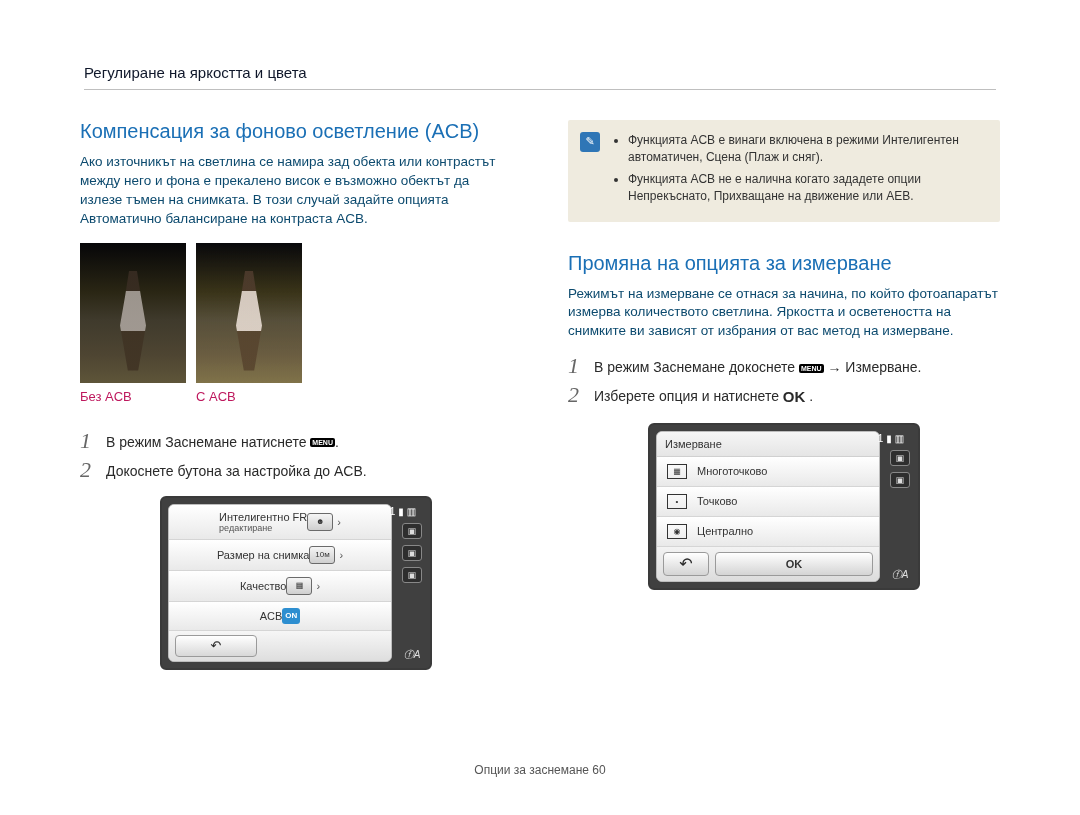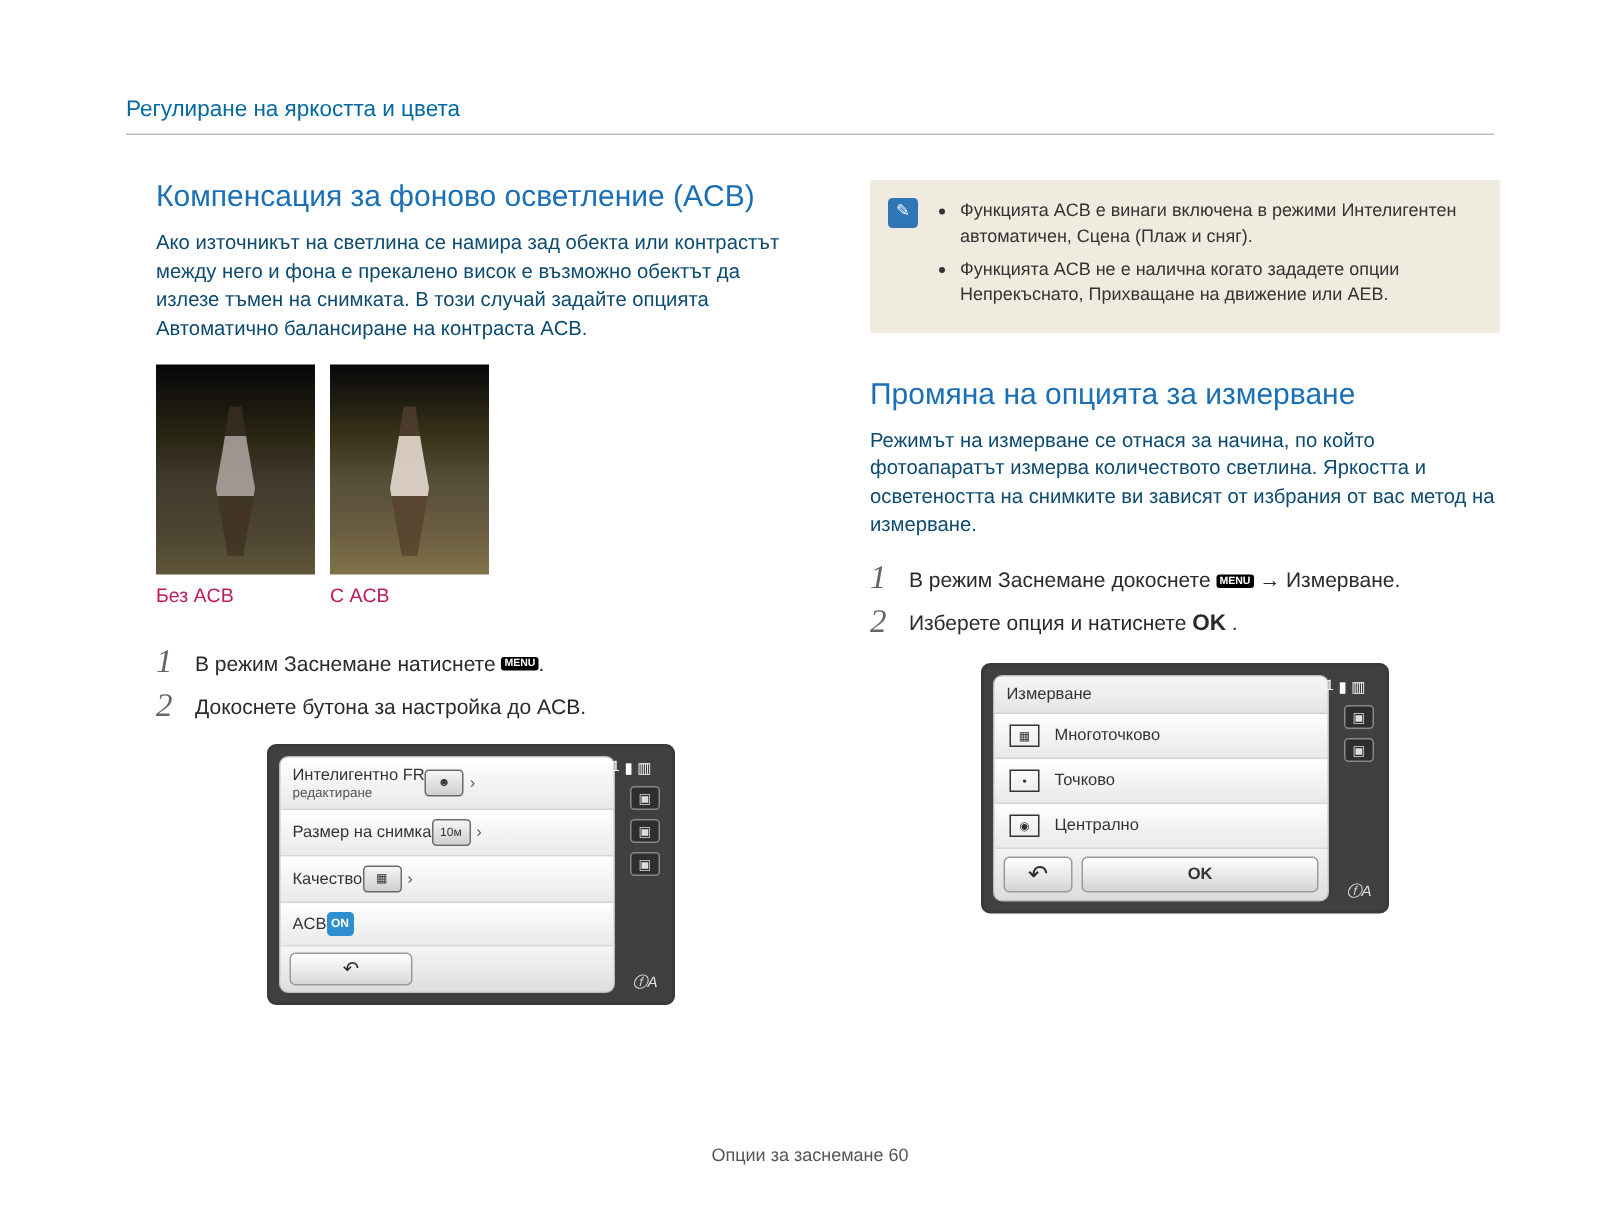--- a/index.html
+++ b/index.html
@@ -19,27 +19,26 @@
     padding: 60px 80px 40px 80px;
   }
   .top-header {
     position: absolute;
     top: 64px;
     left: 84px;
     right: 84px;
     border-bottom: 1px solid #bfbfbf;
     padding-bottom: 8px;
     font-size: 15px;
-    color: #0369a1;
+    color: #0f172a;
   }
   .columns {
     display: flex;
     gap: 56px;
     margin-top: 60px;
-    margin-left: 24px;
   }
   .col {
     flex: 1;
     min-width: 0;
   }
   .section-title {
     font-size: 20px;
     color: #1a6fb5;
     margin: 0 0 10px 0;
     font-weight: 400;
@@ -146,21 +145,21 @@
   .cam-list-header {
     font-size: 10.5px;
     padding: 4px 6px;
     background: linear-gradient(#f6f6f6,#e5e5e5);
     border-bottom: 1px solid #d0d0d0;
     color: #333;
   }
   .cam-row {
     display: flex;
     align-items: center;
-    justify-content: flex-start;
+    justify-content: center;
     padding: 6px 8px;
     border-bottom: 1px solid #d5d5d5;
     font-size: 11px;
     background: linear-gradient(#fff,#e9e9e9);
     color: #333;
   }
   .cam-row:last-of-type { border-bottom: none; }
   .cam-row .val {
     display: inline-flex;
     align-items: center;

